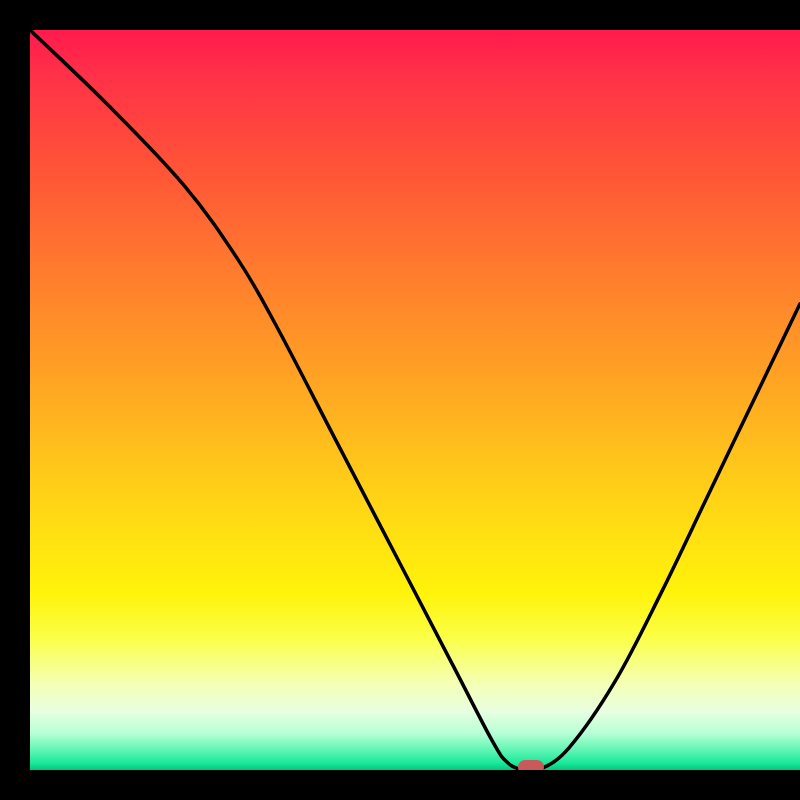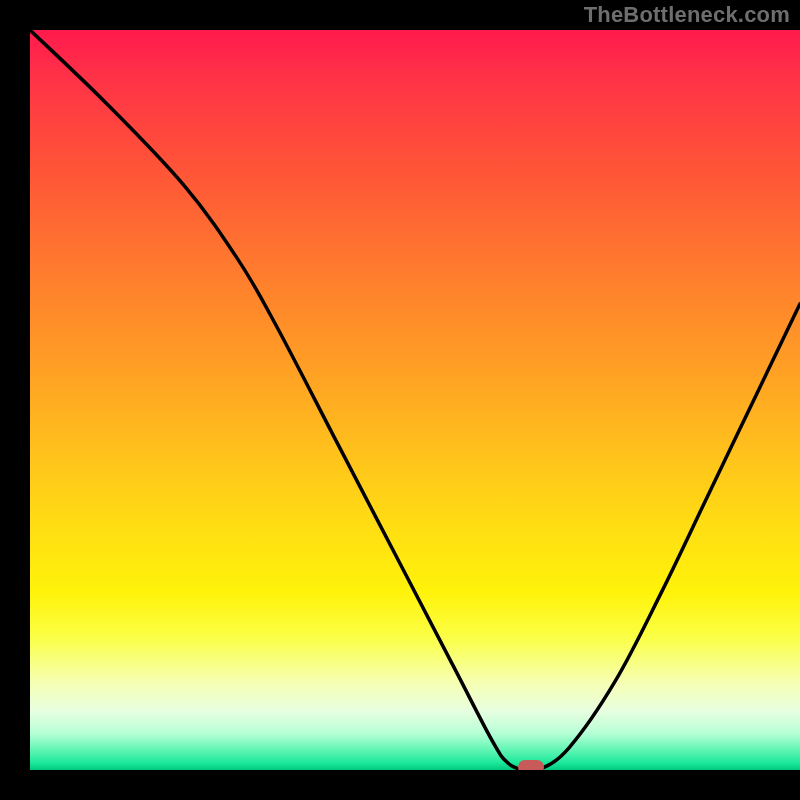--- a/index.html
+++ b/index.html
@@ -70,21 +70,20 @@
     background: #c85a5a;
     border-radius: 7px;
     transform: translate(-50%, -50%);
     z-index: 5;
   }
 </style>
 </head>
 <body>
 
 <div class="frame">
-  <div class="watermark">TheBottleneck.com</div>
 
   <div class="plot-area">
     <div class="gradient"></div>
 
     <svg class="curve" viewBox="0 0 770 740" preserveAspectRatio="none">
       <path id="curve-path" fill="none" stroke="#000" stroke-width="3.5" stroke-linecap="round" stroke-linejoin="round" d="M 0,0 C 13.86,13.32 49.28,46.028000000000006 77,74 C 104.72,101.972 130.438,127.42799999999997 154,155.39999999999998 C 177.562,183.37199999999999 191.268,204.09200000000004 207.9,229.40000000000003 C 224.532,254.70800000000003 228.382,262.7 246.4,296 C 264.418,329.3 285.824,371.776 308,414.4 C 330.176,457.02399999999994 348.80999999999995,492.84 369.59999999999997,532.8 C 390.39,572.76 406.86800000000005,604.432 423.50000000000006,636.4 C 440.13200000000006,668.3679999999999 452.298,693.084 462,710.4 C 471.702,727.716 471.856,727.272 477.4,732.6 C 482.94399999999996,737.928 487.256,738.668 492.8,740 C 498.34400000000005,741.332 499.88400000000007,743.996 508.20000000000005,740 C 516.5160000000001,736.004 525.14,733.784 539,717.8 C 552.86,701.8159999999999 568.5680000000001,679.172 585.2,651.2 C 601.832,623.2280000000001 614.768,595.7 631.4,562.4 C 648.0319999999999,529.0999999999999 660.9680000000001,500.832 677.6,466.2 C 694.232,431.568 707.168,404.632 723.8,370 C 740.4319999999999,335.368 761.684,291.116 770,273.8"></path>
     </svg>
 
     <div id="marker" class="marker" style="left: 500.5px; top: 737px;"></div>
   </div>

